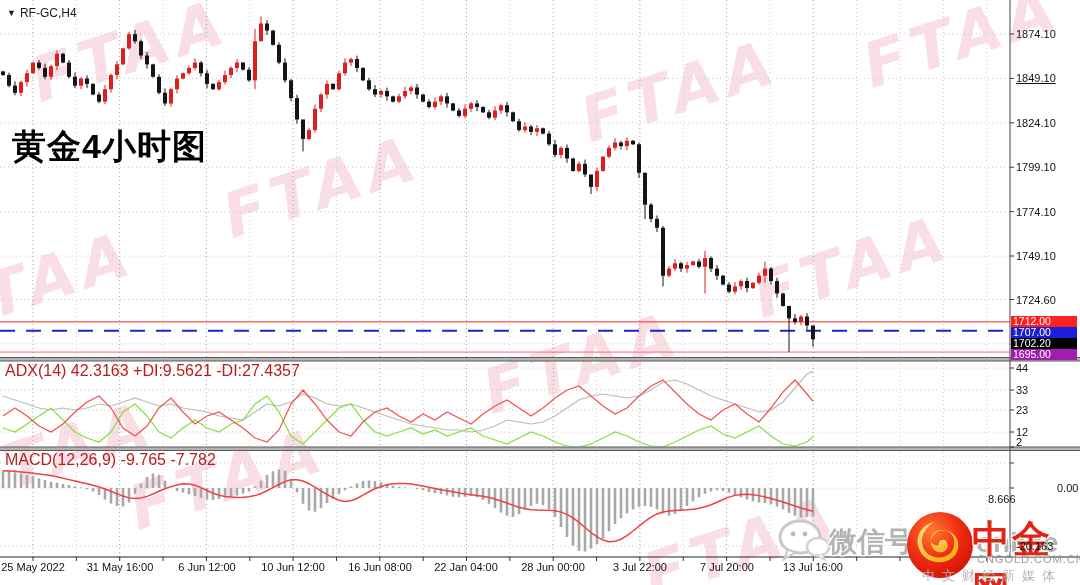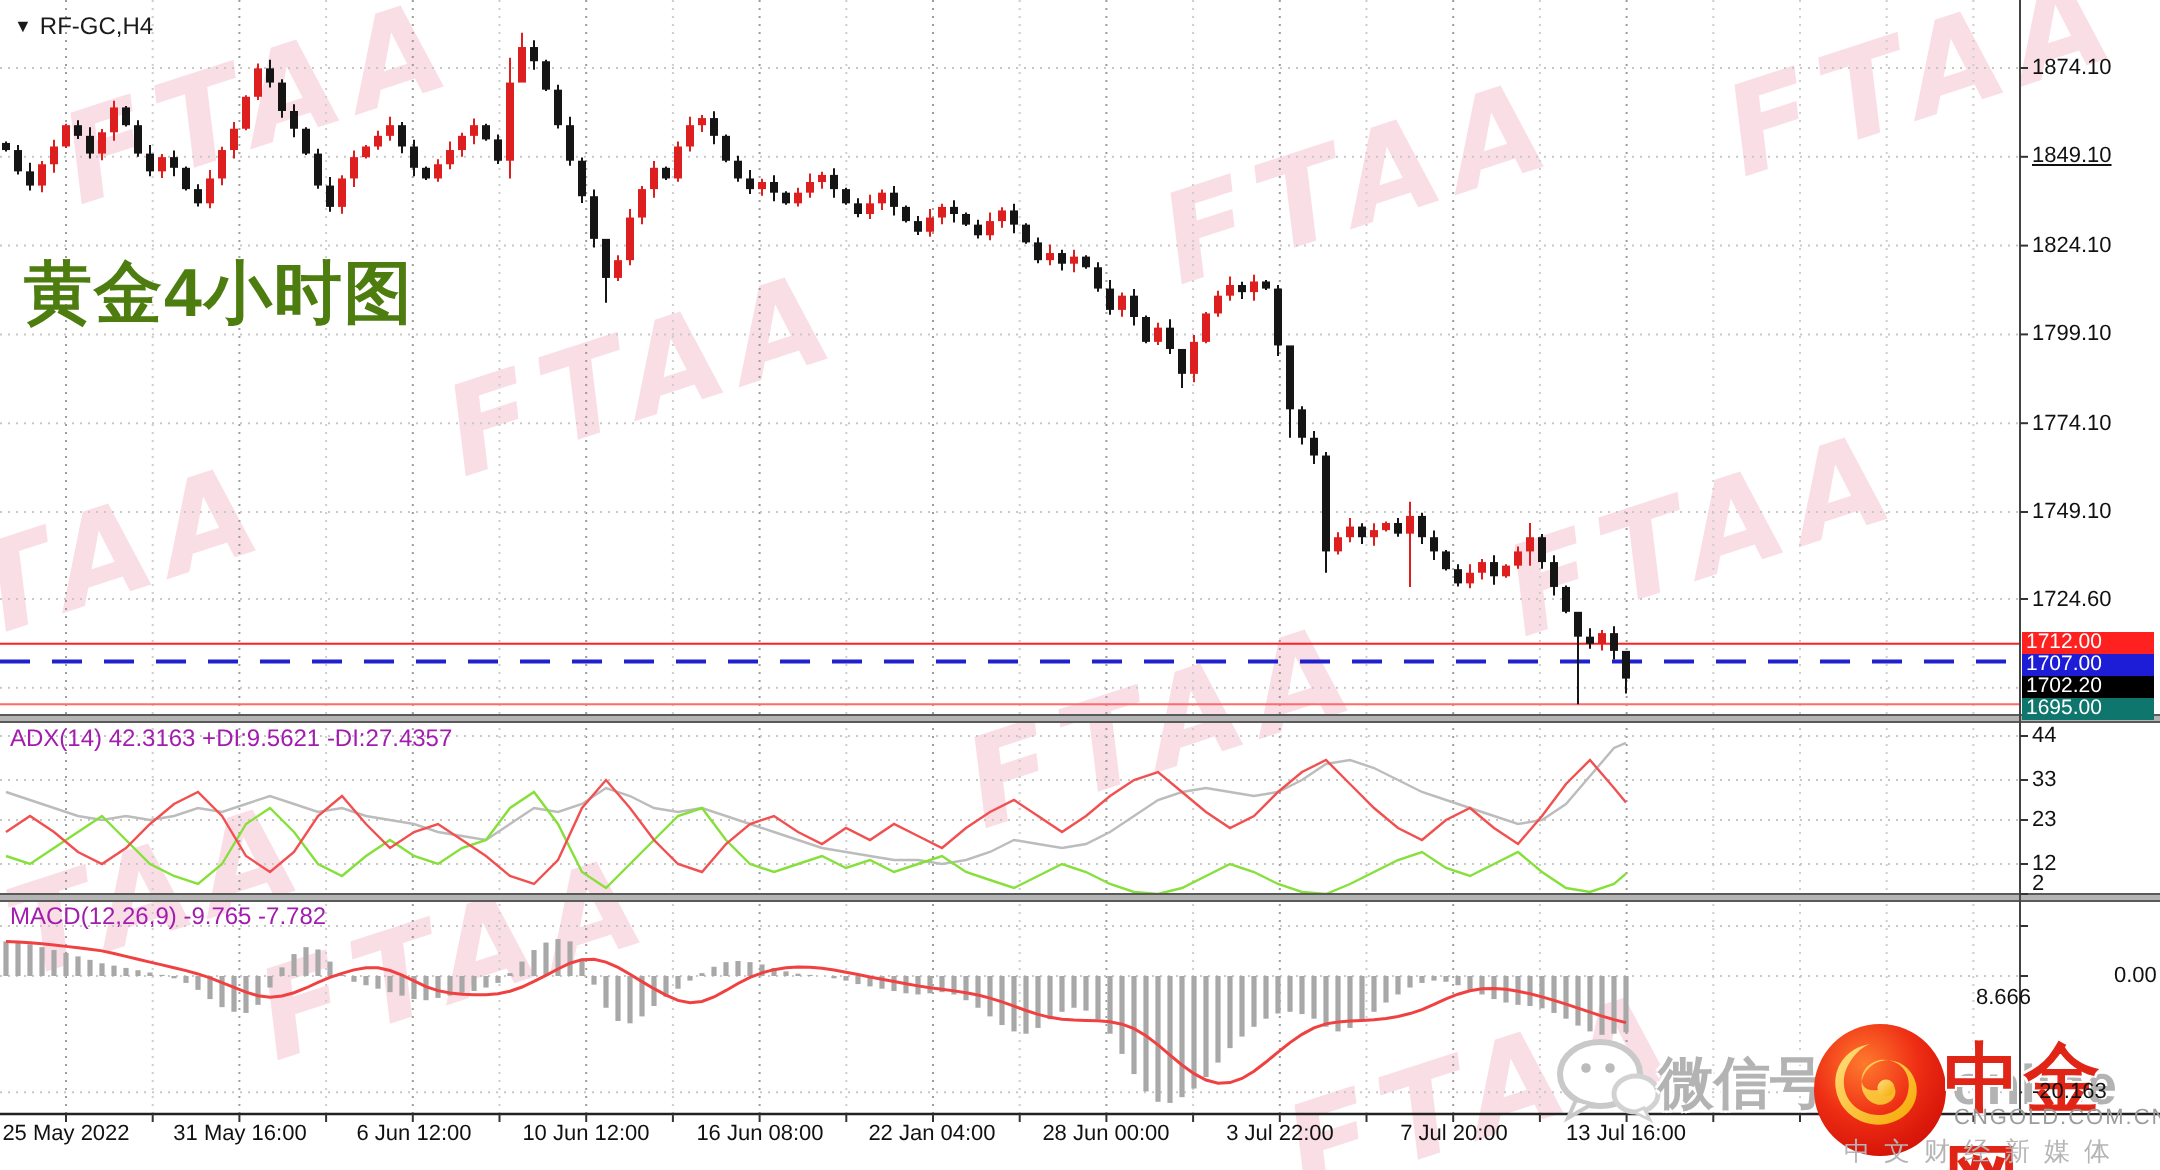--- a/index.html
+++ b/index.html
@@ -4,23 +4,23 @@
 <style>
   html,body{margin:0;padding:0;background:#fff;}
   #stage{position:relative;width:1080px;height:585px;background:#ffffff;overflow:hidden;
          font-family:"Liberation Sans",sans-serif;}
   #chart-svg{position:absolute;left:0;top:0;z-index:4;}
   .wm{position:absolute;font-family:"DejaVu Sans",sans-serif;font-style:italic;font-weight:900;
       font-size:62px;letter-spacing:7px;color:rgba(228,92,130,0.20);transform:rotate(-18deg);
       z-index:2;pointer-events:none;white-space:nowrap;}
   #symbol-label{position:absolute;left:7px;top:6px;font-size:12px;color:#1a1a1a;z-index:10;}
   #symbol-label .tri{display:inline-block;font-size:9px;margin-right:4px;position:relative;top:-1px;}
-  #main-title{position:absolute;left:12px;top:124px;font-size:34px;font-weight:bold;color:#4d7c0f;
+  #main-title{position:absolute;left:12px;top:124px;font-size:34px;font-weight:bold;color:#000000;
       z-index:10;letter-spacing:1px;}
-  .ind-label{position:absolute;left:5px;font-size:12px;color:#a21caf;z-index:10;}
+  .ind-label{position:absolute;left:5px;font-size:16px;color:#b91c1c;z-index:10;}
   .ax{position:absolute;font-size:11px;color:#111;z-index:22;white-space:nowrap;}
   .dlab{position:absolute;font-size:11px;color:#111;z-index:10;width:92px;text-align:center;white-space:nowrap;}
   .pbox{position:absolute;left:1011px;width:64px;height:11px;z-index:23;color:#fff;font-size:10.5px;
       line-height:11px;padding-left:2px;}
   #footer{position:absolute;left:0;top:0;width:1080px;height:585px;z-index:20;pointer-events:none;}
   .gray-outline{color:#b3b3b3;text-shadow:1px 1px 0 #fff,-1px -1px 0 #fff,1px -1px 0 #fff,-1px 1px 0 #fff;}
   #wechat-prefix{position:absolute;left:829px;top:523px;font-size:28px;font-weight:bold;z-index:21;}
   #wechat-suffix{position:absolute;left:976px;top:527px;font-size:28px;font-weight:bold;z-index:20;}
   #brand-name{position:absolute;left:972px;top:514px;font-size:38px;font-weight:bold;color:#e02517;
       text-shadow:1px 1px 0 #fff,-1px -1px 0 #fff,1px -1px 0 #fff,-1px 1px 0 #fff;z-index:24;letter-spacing:2px;}
@@ -602,21 +602,21 @@
       <div class="dlab" style="left: 247px; top: 561px;">10 Jun 12:00</div>
       <div class="dlab" style="left: 334px; top: 561px;">16 Jun 08:00</div>
       <div class="dlab" style="left: 420px; top: 561px;">22 Jan 04:00</div>
       <div class="dlab" style="left: 507px; top: 561px;">28 Jun 00:00</div>
       <div class="dlab" style="left: 594px; top: 561px;">3 Jul 22:00</div>
       <div class="dlab" style="left: 681px; top: 561px;">7 Jul 20:00</div>
       <div class="dlab" style="left: 767px; top: 561px;">13 Jul 16:00</div>
       <div class="pbox" style="left: 1011px; top: 316.39px; background: rgb(255, 32, 32); color: rgb(255, 255, 255);">1712.00</div>
       <div class="pbox" style="left: 1011px; top: 327.39px; background: rgb(29, 29, 216); color: rgb(255, 255, 255);">1707.00</div>
       <div class="pbox" style="left: 1011px; top: 338.39px; background: rgb(0, 0, 0); color: rgb(255, 255, 255);">1702.20</div>
-      <div class="pbox" style="left: 1011px; top: 349.39px; background: #0f766e; color: rgb(255, 255, 255);">1695.00</div>
+      <div class="pbox" style="left: 1011px; top: 349.39px; background: #a21caf; color: rgb(255, 255, 255);">1695.00</div>
     </div>
 
   <div id="footer">
     <svg id="wechat-icon" width="58" height="50" viewBox="0 0 58 50">
       <ellipse cx="26" cy="20" rx="20" ry="16" fill="#ffffff" stroke="#c9c9c9" stroke-width="3"></ellipse>
       <path d="M14 33 L10 42 L22 35 Z" fill="#ffffff" stroke="#c9c9c9" stroke-width="2"></path>
       <circle cx="19" cy="17" r="2.4" fill="#bbbbbb"></circle>
       <circle cx="31" cy="17" r="2.4" fill="#bbbbbb"></circle>
       <ellipse cx="44" cy="30" rx="11" ry="9" fill="#ffffff" stroke="#d2d2d2" stroke-width="2.5"></ellipse>
       <path d="M48 37 L51 43 L43 39 Z" fill="#ffffff" stroke="#d2d2d2" stroke-width="1.5"></path>

